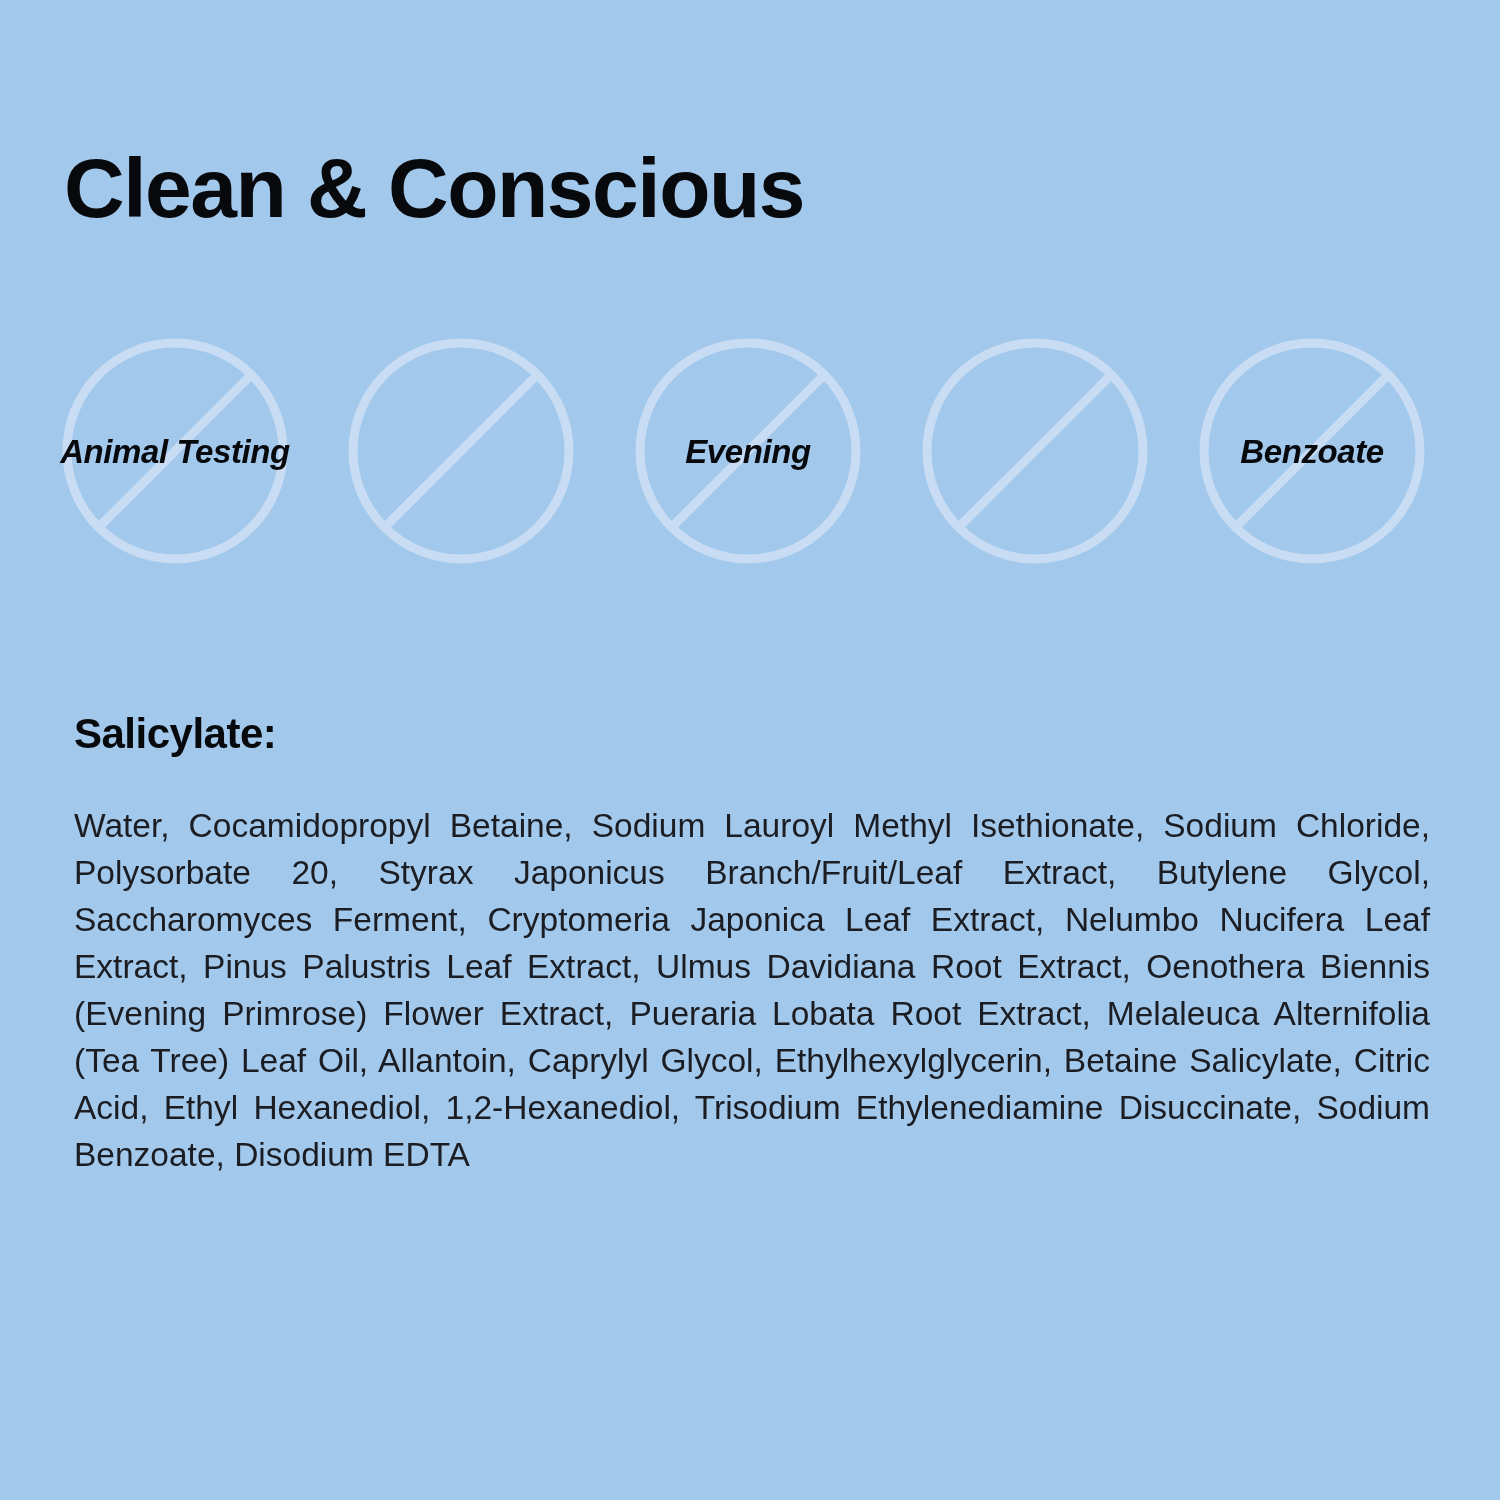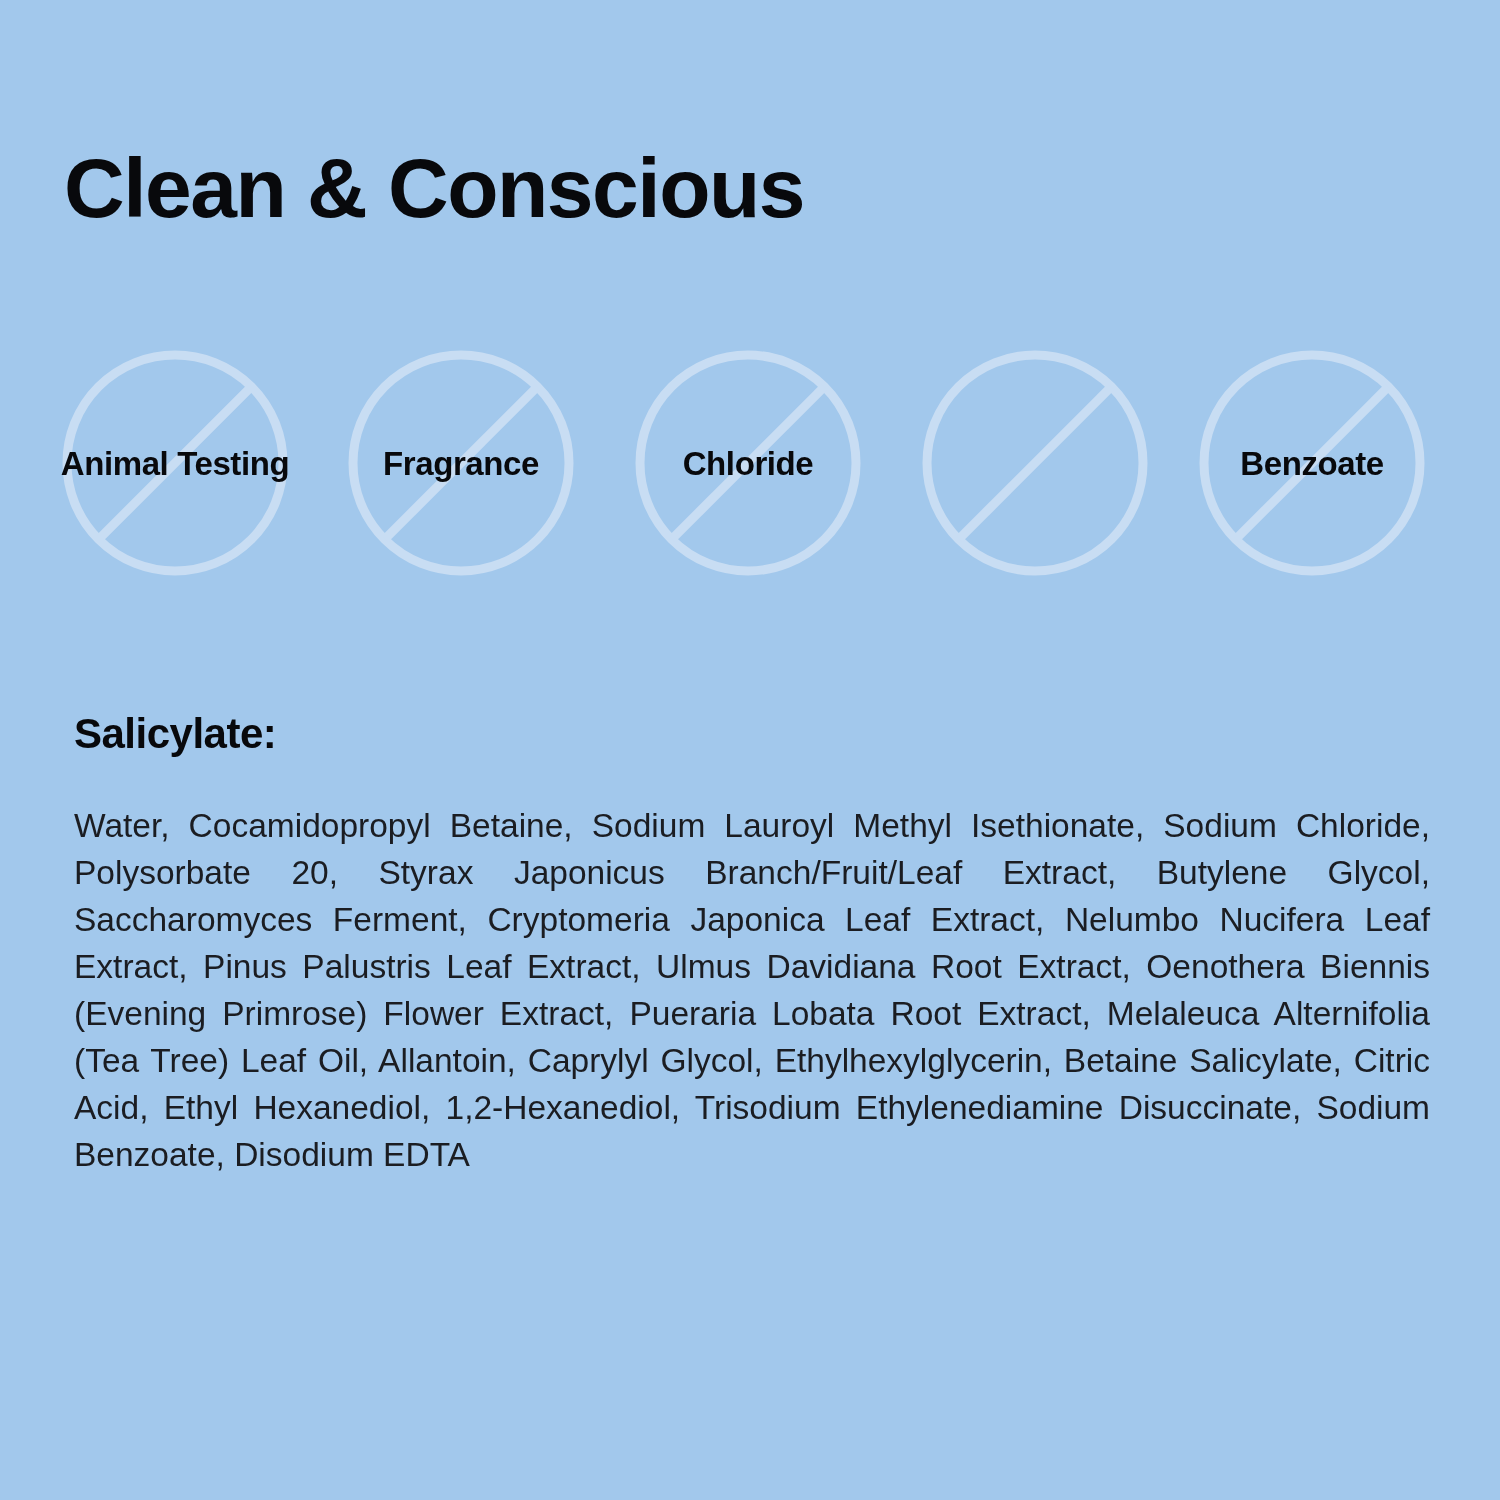--- a/index.html
+++ b/index.html
@@ -34,23 +34,24 @@
     font-weight: 700;
     letter-spacing: -1.5px;
     color: #08090c;
     white-space: nowrap;
   }
 
   
   .badge-row {
     position: absolute;
     left: 0;
-    top: 350px;
+    top: 338px;
     width: 1500px;
     height: 226px;
+    font-style: italic;
   }
 
   .badge {
     position: absolute;
     top: 0;
     width: 226px;
     height: 226px;
   }
 
   .badge-1 { left: 62px;   }
@@ -136,29 +137,28 @@
         <line class="slash" x1="36.6" y1="189.4" x2="189.4" y2="36.6"></line>
       </svg>
       <span class="badge-label">Animal Testing</span>
     </div>
 
     <div class="badge badge-2">
       <svg class="no-symbol" viewBox="0 0 226 226" aria-hidden="true">
         <circle class="ring" cx="113" cy="113" r="108"></circle>
         <line class="slash" x1="36.6" y1="189.4" x2="189.4" y2="36.6"></line>
       </svg>
-      <span class="badge-label">Fragrance</span>
     </div>
 
     <div class="badge badge-3">
       <svg class="no-symbol" viewBox="0 0 226 226" aria-hidden="true">
         <circle class="ring" cx="113" cy="113" r="108"></circle>
         <line class="slash" x1="36.6" y1="189.4" x2="189.4" y2="36.6"></line>
       </svg>
-      <span class="badge-label">Chloride</span>
+      <span class="badge-label">Evening</span>
     </div>
 
     <div class="badge badge-4">
       <svg class="no-symbol" viewBox="0 0 226 226" aria-hidden="true">
         <circle class="ring" cx="113" cy="113" r="108"></circle>
         <line class="slash" x1="36.6" y1="189.4" x2="189.4" y2="36.6"></line>
       </svg>
     </div>
 
     <div class="badge badge-5">

